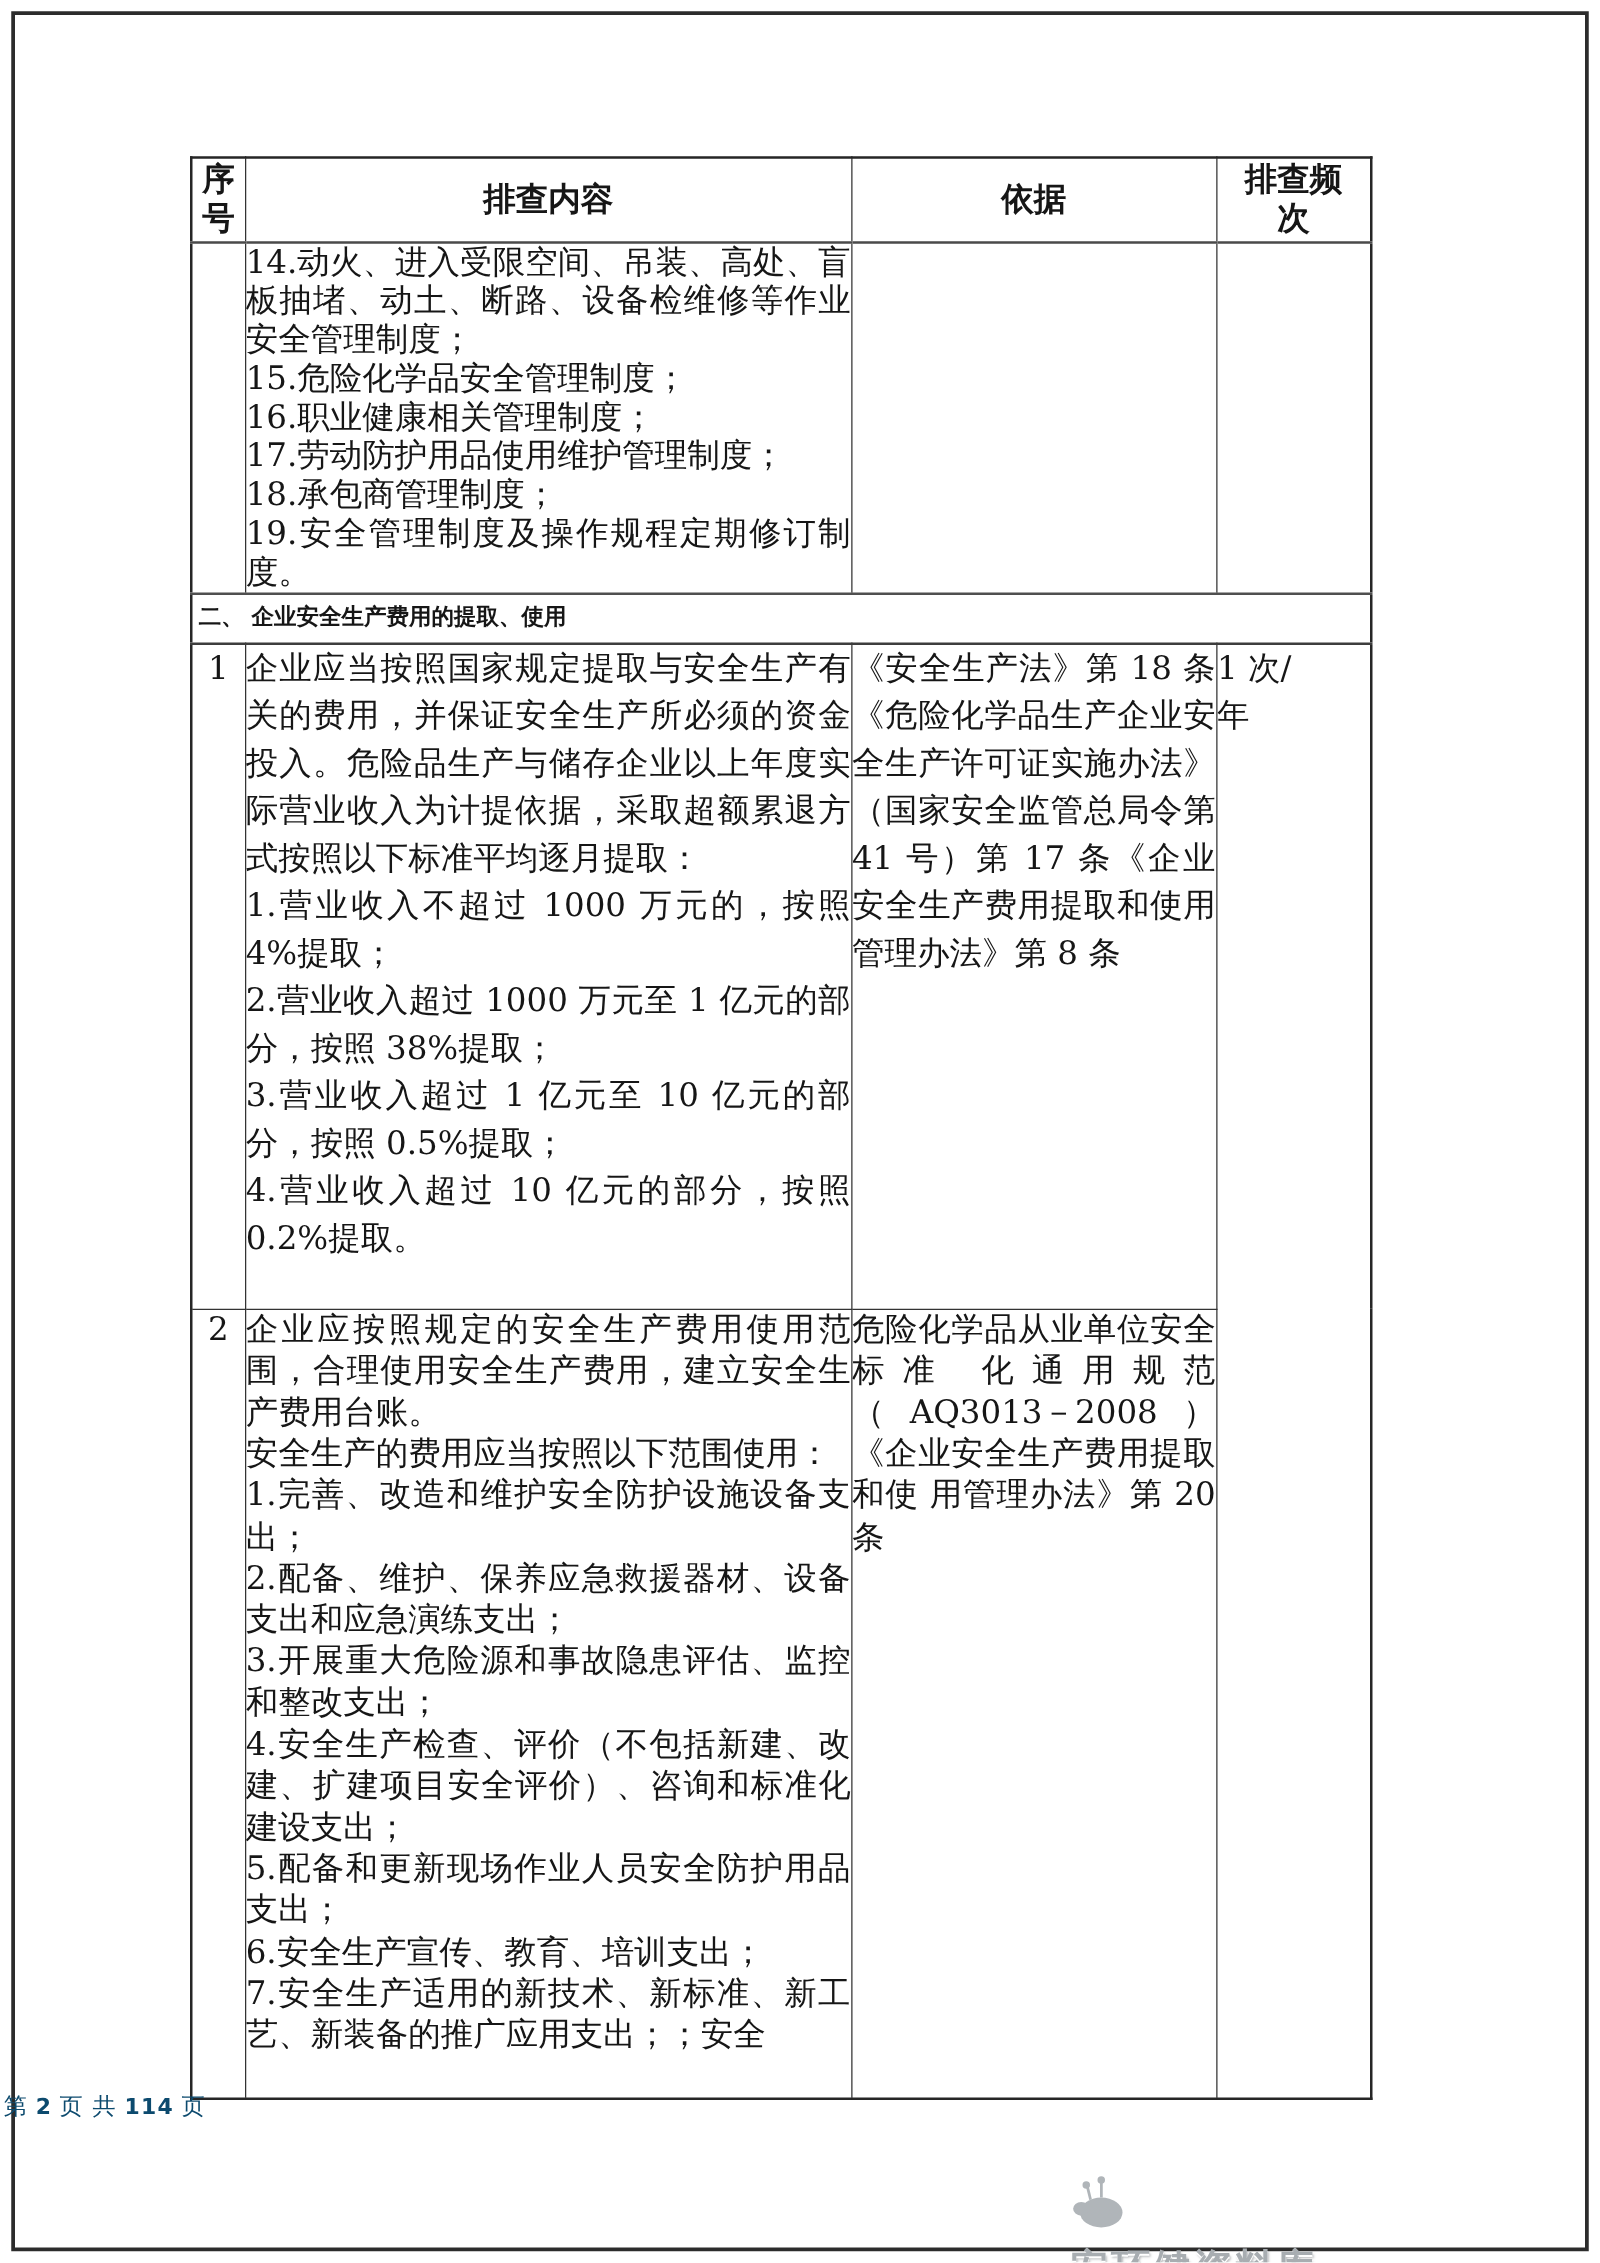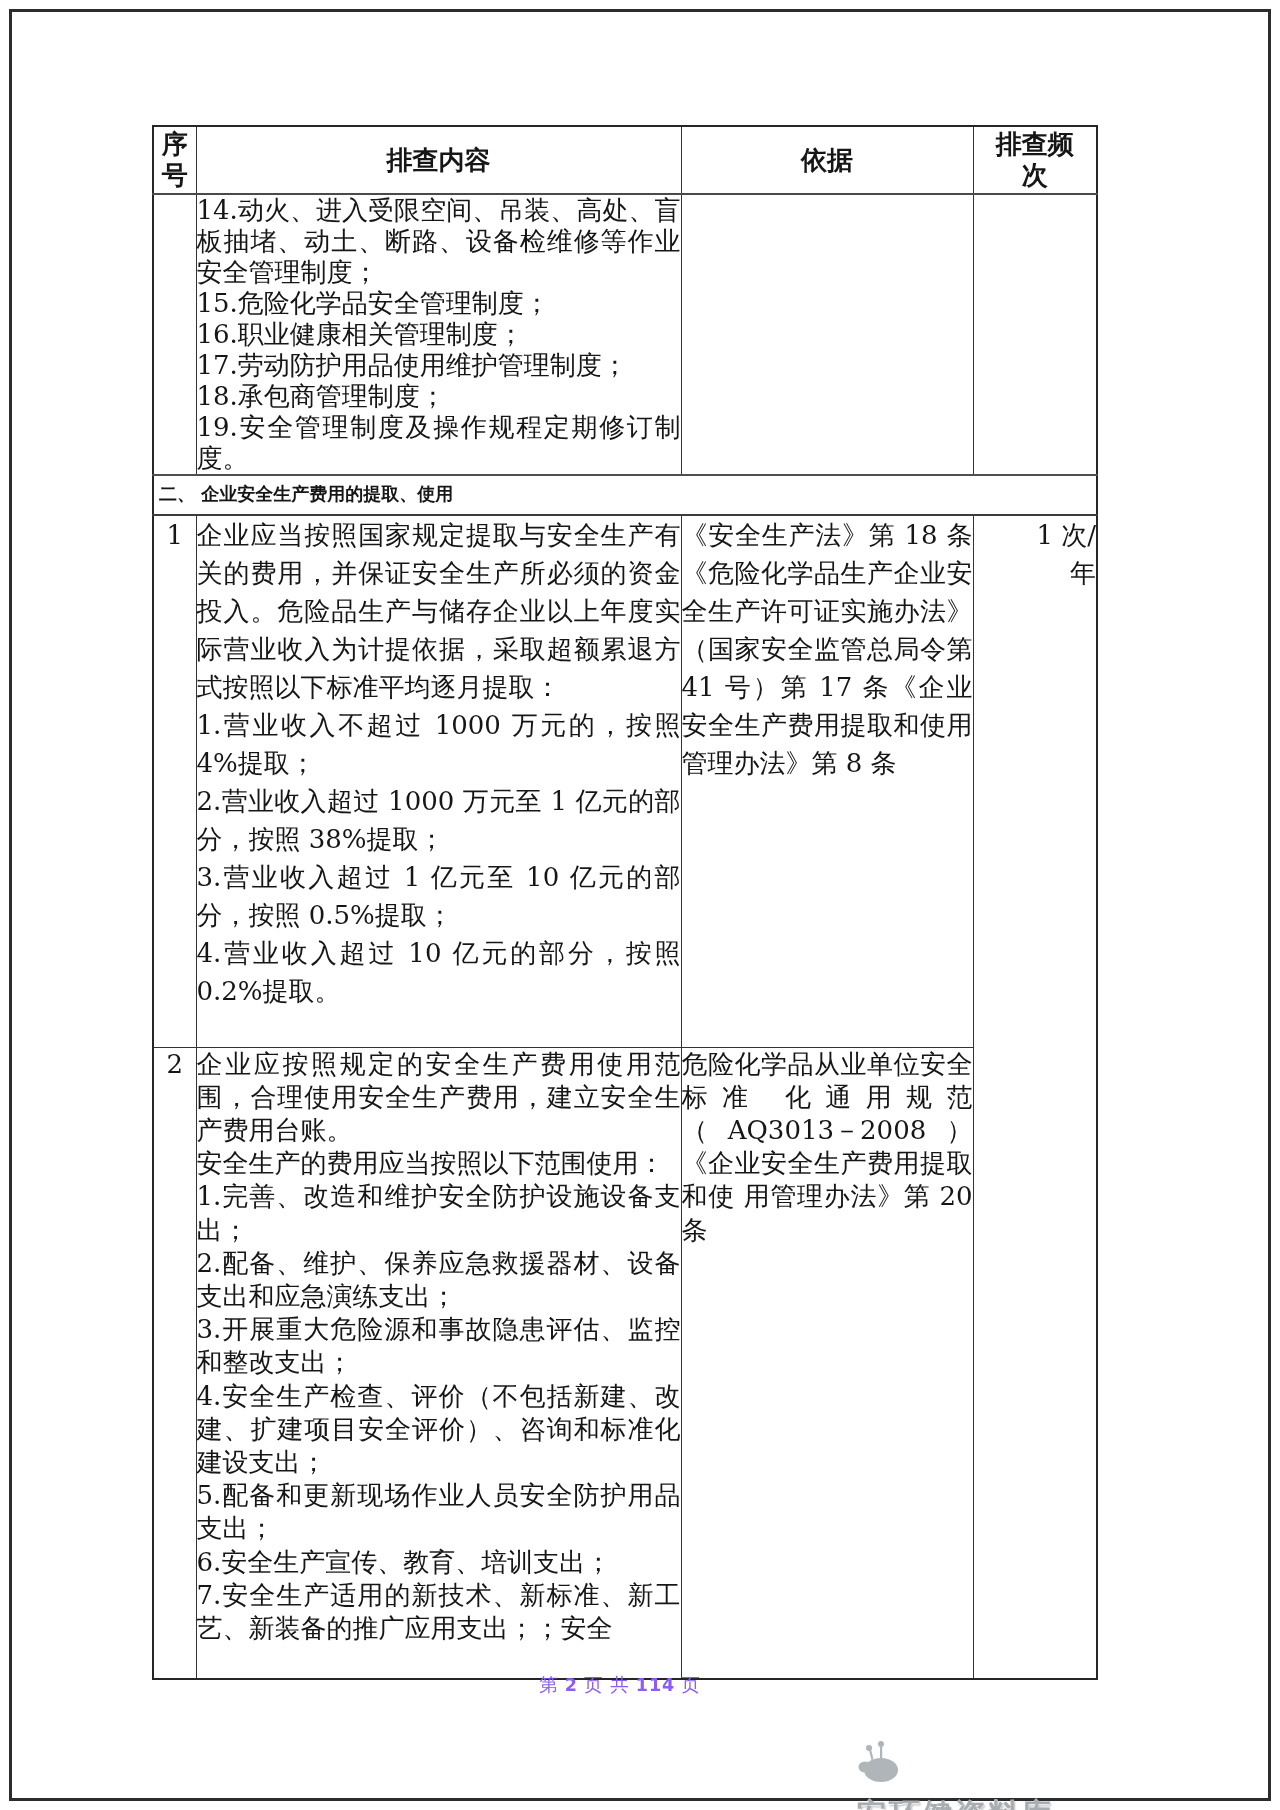--- a/index.html
+++ b/index.html
@@ -30,35 +30,35 @@
   td.content-cell {
     text-align:justify; white-space:pre-line;
     padding:3px 8px 0 12px;
   }
   td.basis-cell {
     text-align:justify; white-space:pre-line;
     padding:3px 6px 0 10px;
     margin-top:23px;
   }
   td.no-cell { text-align:center; padding-top:3px; }
-  td.freq-cell { text-align:right; white-space:pre-line; padding-top:3px; }
+  td.freq-cell { text-align:left; white-space:pre-line; padding-top:3px; }
   tr.row-a  { height:266px; }
   tr.row-a td  { line-height:31px; }
   tr.row-1  { height:532px; }
   tr.row-1 td  { line-height:38px; }
   tr.row-2  { height:632px; }
   tr.row-2 td  { line-height:33.2px; }
   tr.section-row td {
     height:36px; vertical-align:middle; font-weight:700;
     padding:0 0 2px 5px; line-height:34px; font-size:18px;
     border-top:2px solid #4f4f4f; border-bottom:2px solid #3d3d3d;
   }
   .footer {
     position:absolute; top:1672px; left:0; width:1240px;
-    text-align:center; font-size:18.5px; color:#8b5cf6;
+    text-align:left; font-size:18.5px; color:#0c4a6e;
     letter-spacing:1px;
   }
   .footer span { margin:0 3px; }
   .footer .num {
     font-family:"DejaVu Sans","Liberation Sans",sans-serif;
     font-weight:700; font-size:17.5px;
   }
   .logo {
     position:absolute; left:856px; top:1740px;
     display:flex; align-items:flex-start; gap:6px;flex-direction:column;

